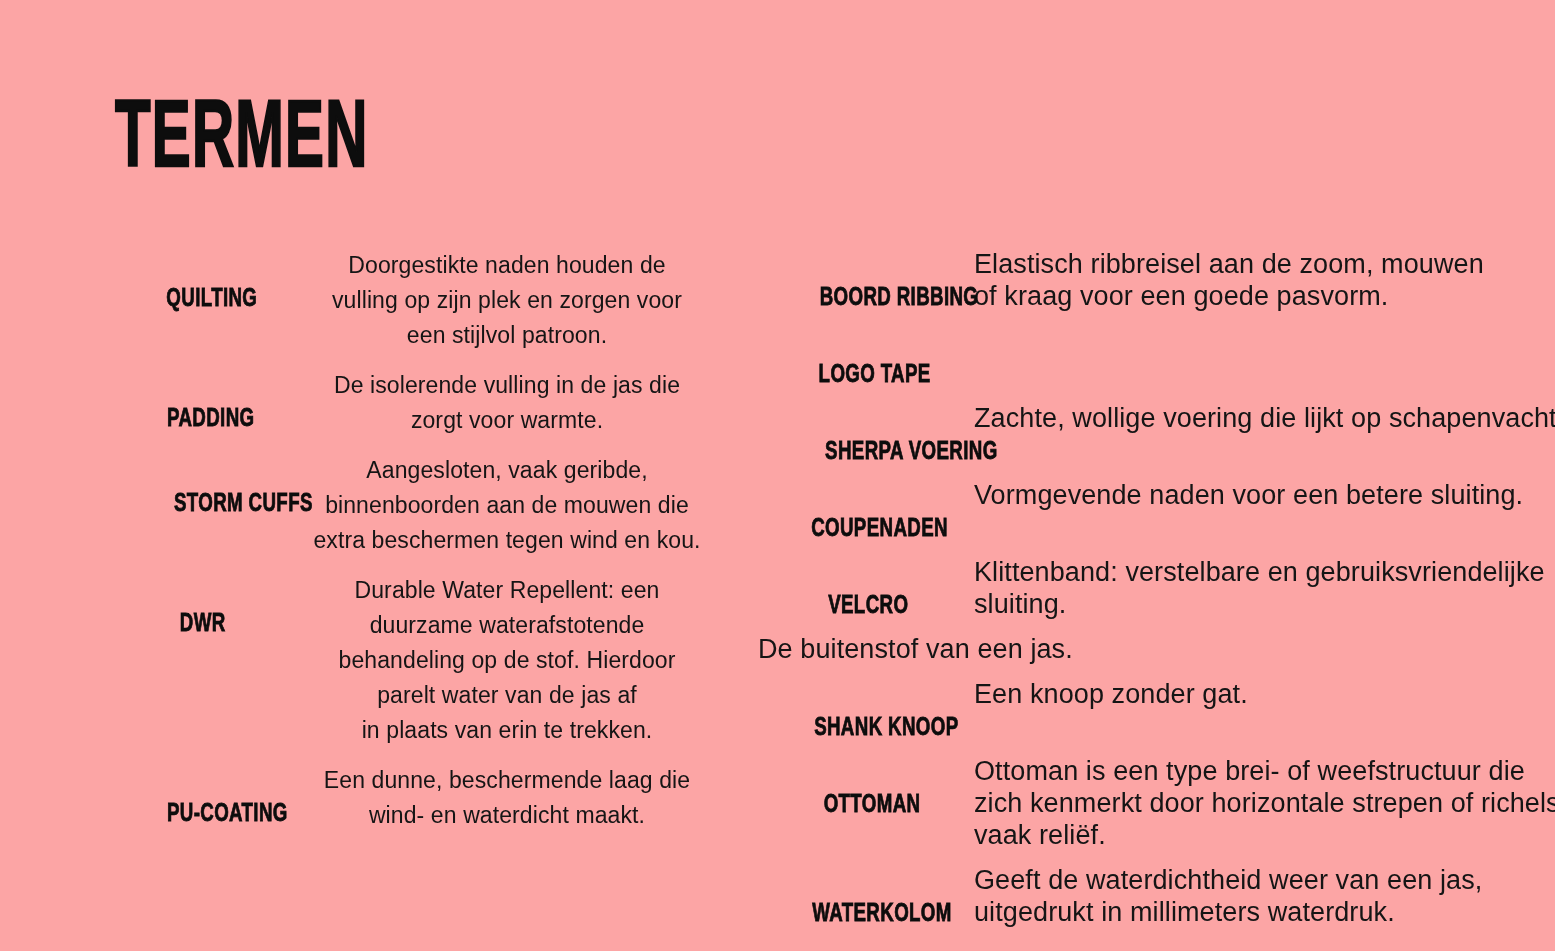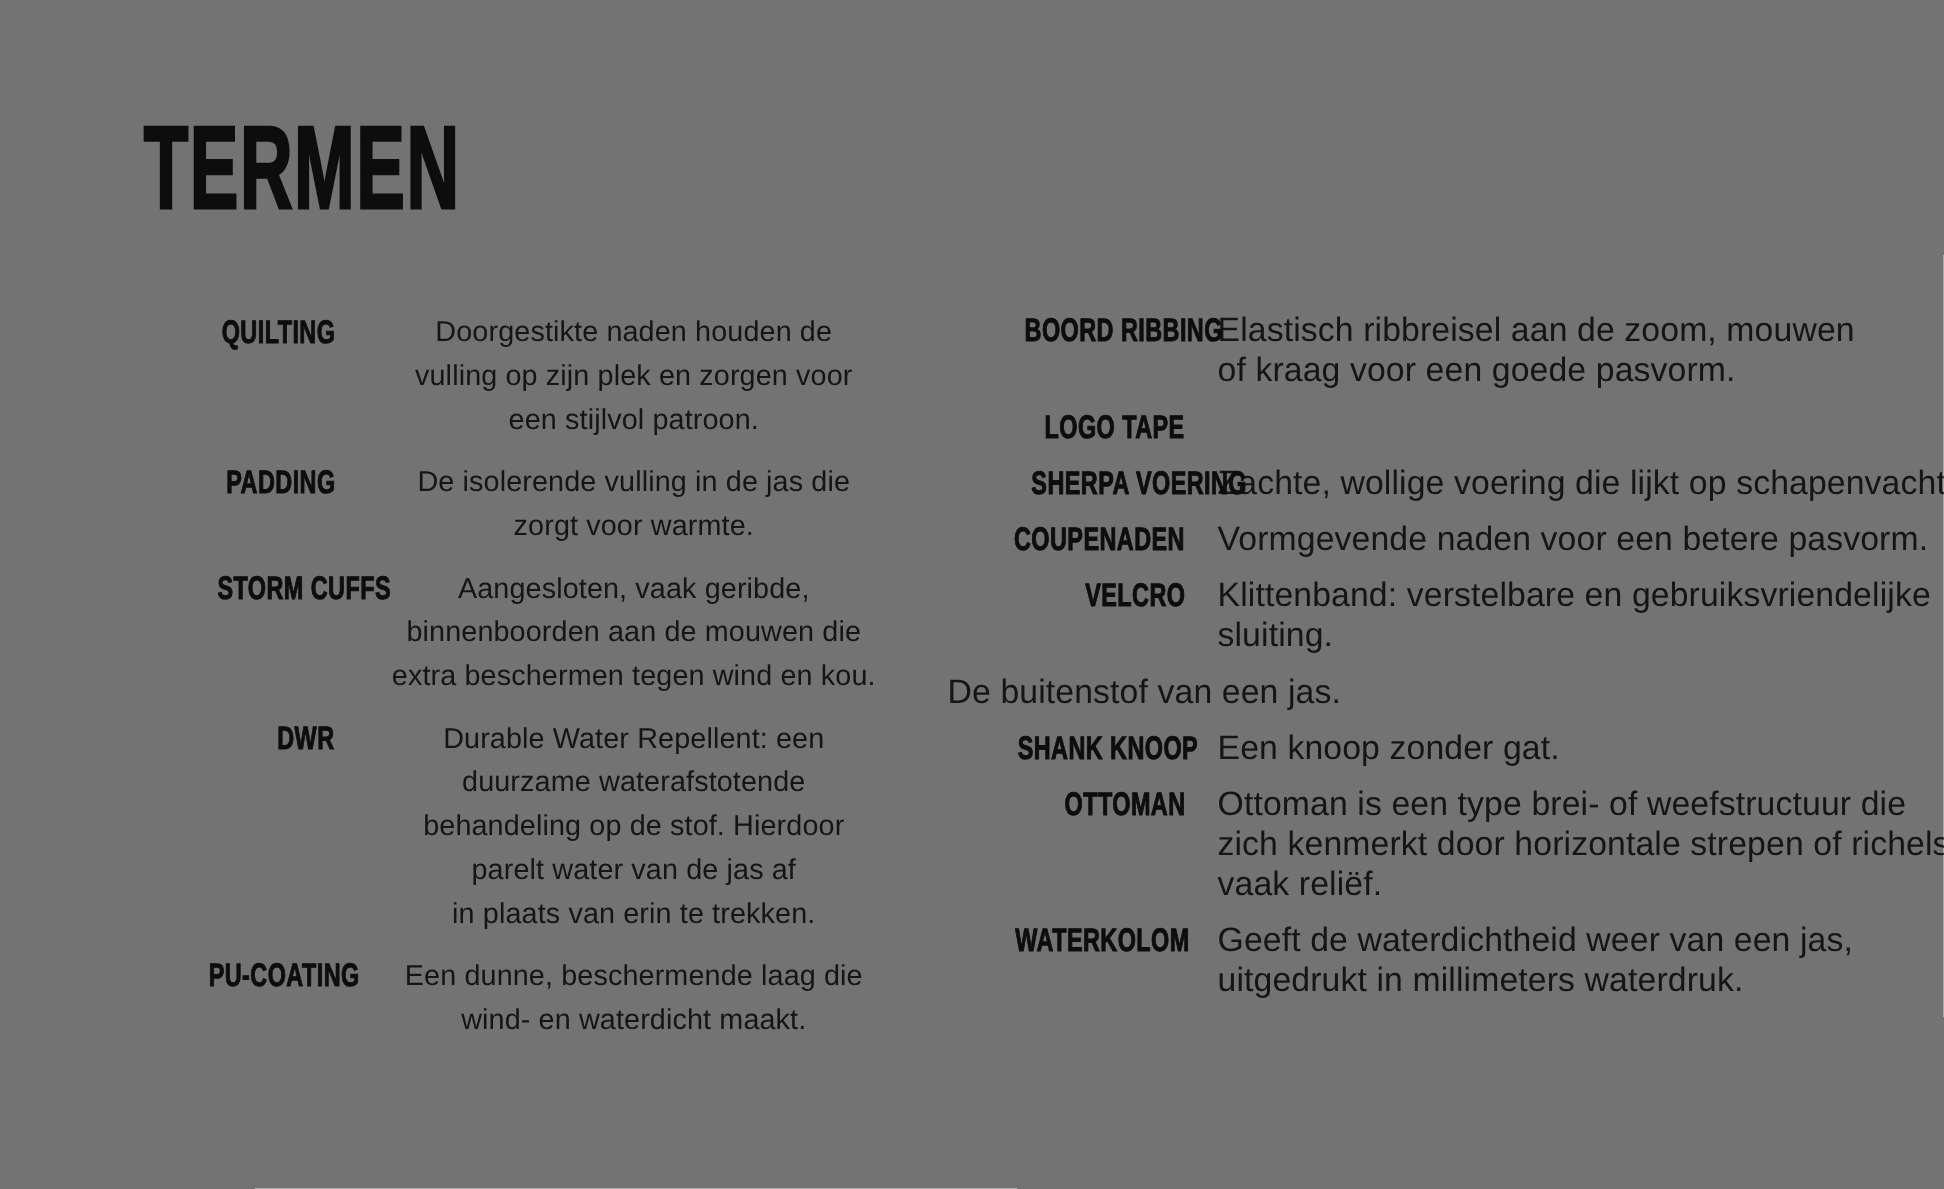--- a/index.html
+++ b/index.html
@@ -10,21 +10,21 @@
     background: #ffffff;
     font-family: "Liberation Sans", sans-serif;
     color: #101010;
     overflow: hidden;
   }
 
   .page {
     position: relative;
     width: 1555px;
     height: 951px;
-    background: #737373;
+    background: #fca5a5;
   }
 
   
   .page-title {
     position: absolute;
     left: 115px;
     top: 96px;
     font-size: 94px;
     line-height: 76px;
     font-weight: 700;
@@ -45,21 +45,21 @@
   .col-right { left: 758px; top: 248px; width: 740px; }
 
   .entry {
     display: grid;
     column-gap: 26px;
     align-items: start;
   }
   .col-left  .entry { grid-template-columns: 148px 1fr; margin-bottom: 15px; }
   .col-right .entry { grid-template-columns: 190px 1fr; margin-bottom: 13px; }
 
-  .term-cell { text-align: right; }
+  .term-cell { text-align: center; margin-top: 32px; }
 
   .term {
     display: inline-block;
     font-weight: 700;
     font-size: 26px;
     letter-spacing: 0.5px;
     color: #0d0d0d;
     -webkit-text-stroke: 0.8px #0d0d0d;
     white-space: nowrap;
     transform: scaleX(0.72);
@@ -151,21 +151,21 @@
       <div class="term-cell">
         <span class="term">SHERPA VOERING</span>
       </div>
       <div class="def">Zachte, wollige voering die lijkt op schapenvacht.</div>
     </div>
 
     <div class="entry">
       <div class="term-cell">
         <span class="term">COUPENADEN</span>
       </div>
-      <div class="def">Vormgevende naden voor een betere pasvorm.</div>
+      <div class="def">Vormgevende naden voor een betere sluiting.</div>
     </div>
 
     <div class="entry">
       <div class="term-cell">
         <span class="term">VELCRO</span>
       </div>
       <div class="def">Klittenband: verstelbare en gebruiksvriendelijke
 sluiting.</div>
     </div>
 

